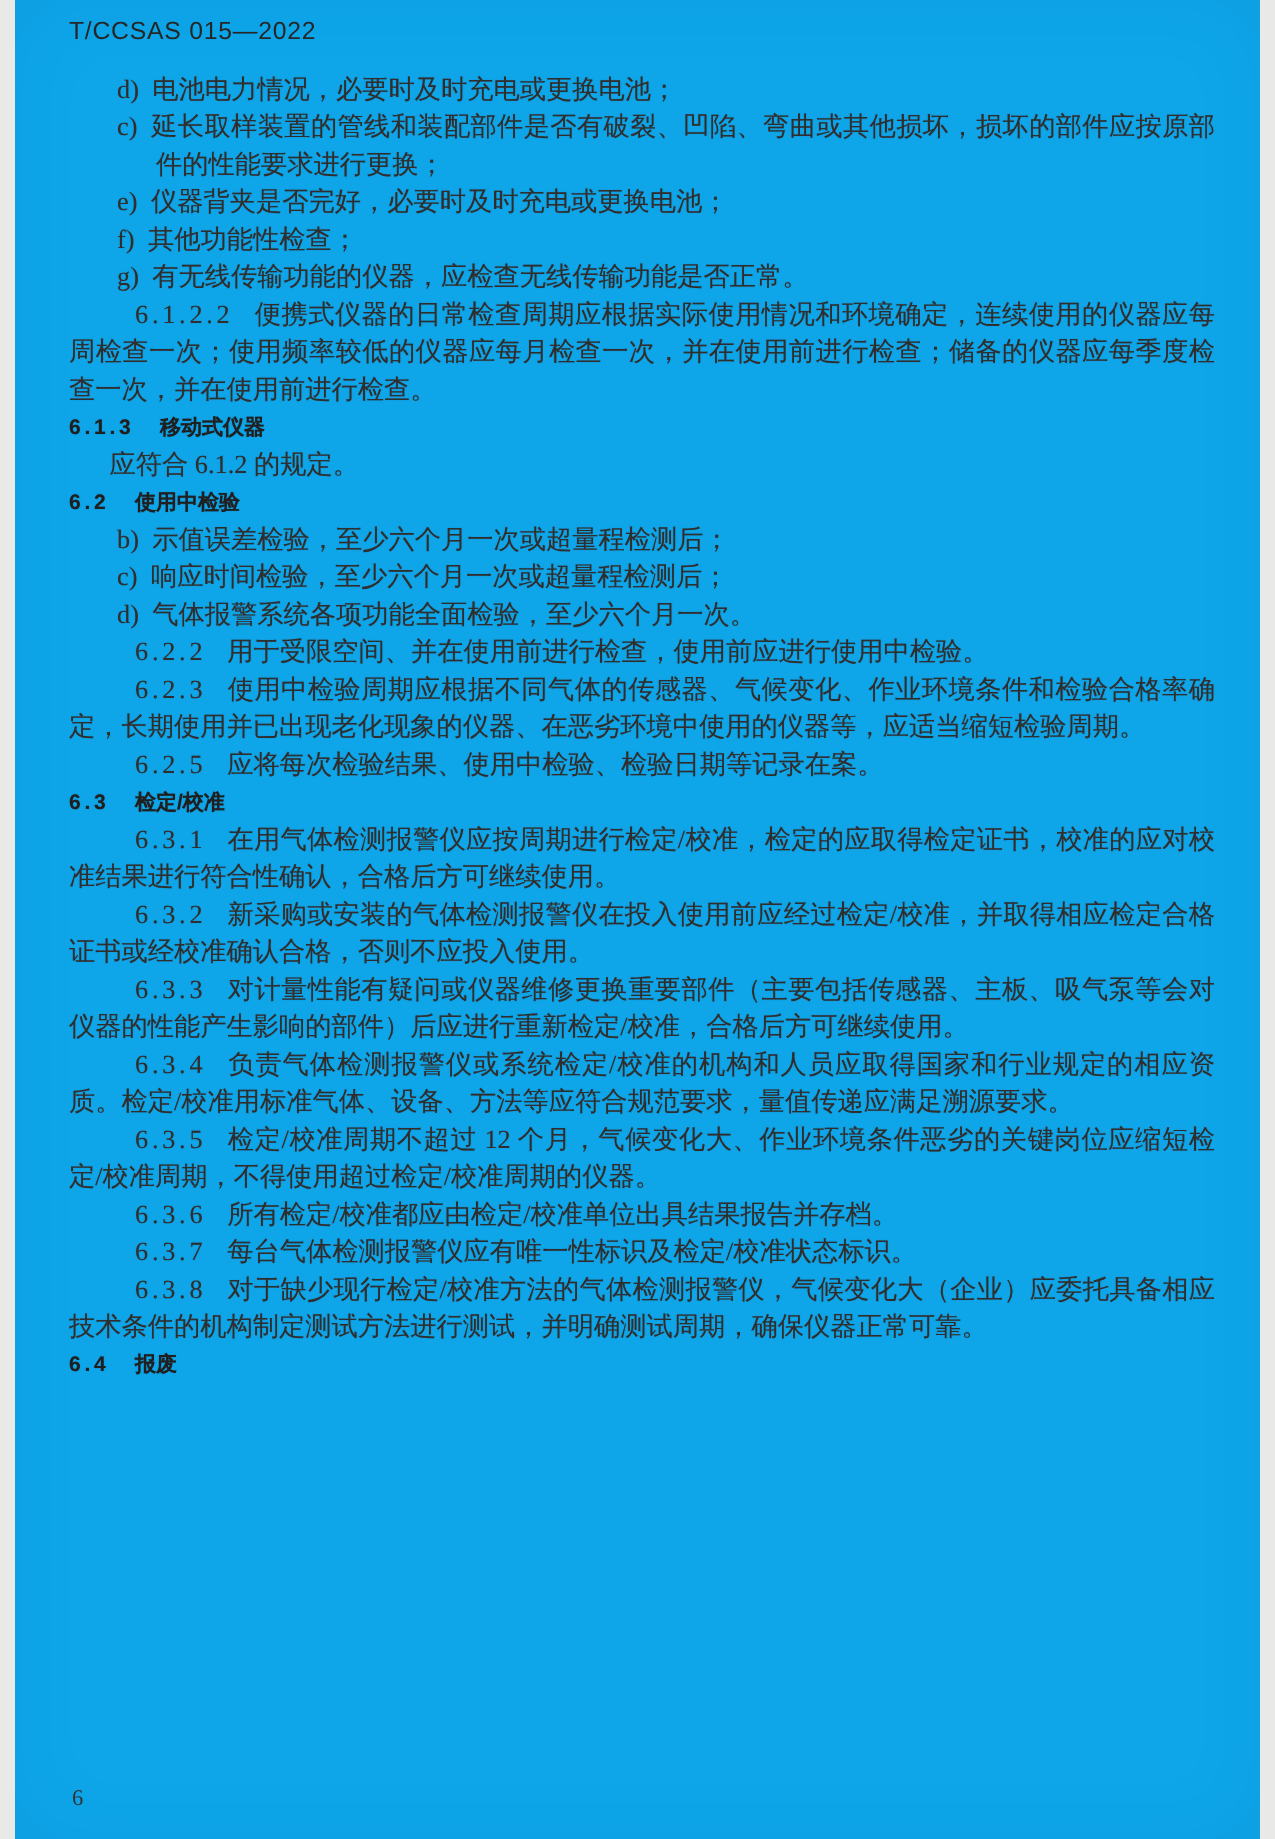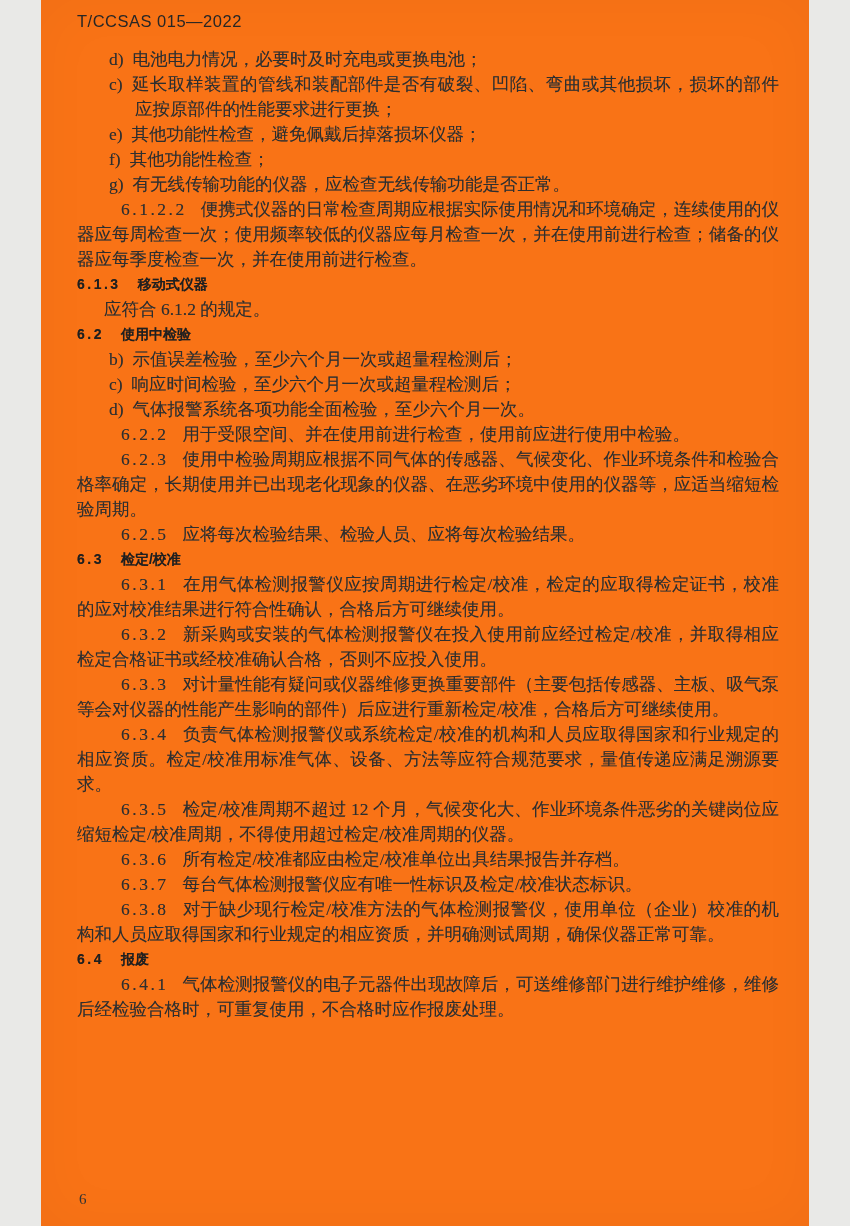--- a/index.html
+++ b/index.html
@@ -1,20 +1,20 @@
 <!DOCTYPE html>
 <html><head>
 <meta charset="utf-8">
 <style>
   html, body { margin:0; padding:0; background:#e9e9e7; }
   .page {
     position:relative;
-    width:768px; height:1226px;
+    width:830px; height:1226px;
     margin:0 auto;
-    background:#f97316;
+    background:#0ea5e9;
     overflow:hidden;
     font-family:"Liberation Serif","DejaVu Serif",serif;
     color:#2e2e2e;
     box-shadow:inset 0 0 60px rgba(0,0,0,0.035);
   }
   .inner {
     position:absolute; left:36px; right:30px; top:10px;
   }
   .header-code {
     font-family:"Liberation Sans","DejaVu Sans",sans-serif;
@@ -61,40 +61,39 @@
 </style>
 </head>
 <body>
 
 <div class="page">
   <div class="inner">
     <div class="header-code">T/CCSAS 015—2022</div>
     <div class="content">
         <p class="list-item"><span class="list-marker">d)</span><span>电池电力情况，必要时及时充电或更换电池；</span></p>
         <p class="list-item"><span class="list-marker">c)</span><span>延长取样装置的管线和装配部件是否有破裂、凹陷、弯曲或其他损坏，损坏的部件应按原部件的性能要求进行更换；</span></p>
-        <p class="list-item"><span class="list-marker">e)</span><span>其他功能性检查，避免佩戴后掉落损坏仪器；</span></p>
+        <p class="list-item"><span class="list-marker">e)</span><span>仪器背夹是否完好，必要时及时充电或更换电池；</span></p>
         <p class="list-item"><span class="list-marker">f)</span><span>其他功能性检查；</span></p>
         <p class="list-item"><span class="list-marker">g)</span><span>有无线传输功能的仪器，应检查无线传输功能是否正常。</span></p>
         <p class="clause"><span class="clause-num">6.1.2.2</span><span>便携式仪器的日常检查周期应根据实际使用情况和环境确定，连续使用的仪器应每周检查一次；使用频率较低的仪器应每月检查一次，并在使用前进行检查；储备的仪器应每季度检查一次，并在使用前进行检查。</span></p>
         <p class="heading h3"><span class="h-num">6.1.3</span><span>移动式仪器</span></p>
         <p class="indent-para"><span>应符合 6.1.2 的规定。</span></p>
         <p class="heading h2"><span class="h-num">6.2</span><span>使用中检验</span></p>
         <p class="list-item"><span class="list-marker">b)</span><span>示值误差检验，至少六个月一次或超量程检测后；</span></p>
         <p class="list-item"><span class="list-marker">c)</span><span>响应时间检验，至少六个月一次或超量程检测后；</span></p>
         <p class="list-item"><span class="list-marker">d)</span><span>气体报警系统各项功能全面检验，至少六个月一次。</span></p>
         <p class="clause"><span class="clause-num">6.2.2</span><span>用于受限空间、并在使用前进行检查，使用前应进行使用中检验。</span></p>
         <p class="clause"><span class="clause-num">6.2.3</span><span>使用中检验周期应根据不同气体的传感器、气候变化、作业环境条件和检验合格率确定，长期使用并已出现老化现象的仪器、在恶劣环境中使用的仪器等，应适当缩短检验周期。</span></p>
-        <p class="clause"><span class="clause-num">6.2.5</span><span>应将每次检验结果、检验人员、应将每次检验结果。</span></p>
+        <p class="clause"><span class="clause-num">6.2.5</span><span>应将每次检验结果、使用中检验、检验日期等记录在案。</span></p>
         <p class="heading h2"><span class="h-num">6.3</span><span>检定/校准</span></p>
         <p class="clause"><span class="clause-num">6.3.1</span><span>在用气体检测报警仪应按周期进行检定/校准，检定的应取得检定证书，校准的应对校准结果进行符合性确认，合格后方可继续使用。</span></p>
         <p class="clause"><span class="clause-num">6.3.2</span><span>新采购或安装的气体检测报警仪在投入使用前应经过检定/校准，并取得相应检定合格证书或经校准确认合格，否则不应投入使用。</span></p>
         <p class="clause"><span class="clause-num">6.3.3</span><span>对计量性能有疑问或仪器维修更换重要部件（主要包括传感器、主板、吸气泵等会对仪器的性能产生影响的部件）后应进行重新检定/校准，合格后方可继续使用。</span></p>
         <p class="clause"><span class="clause-num">6.3.4</span><span>负责气体检测报警仪或系统检定/校准的机构和人员应取得国家和行业规定的相应资质。检定/校准用标准气体、设备、方法等应符合规范要求，量值传递应满足溯源要求。</span></p>
         <p class="clause"><span class="clause-num">6.3.5</span><span>检定/校准周期不超过 12 个月，气候变化大、作业环境条件恶劣的关键岗位应缩短检定/校准周期，不得使用超过检定/校准周期的仪器。</span></p>
         <p class="clause"><span class="clause-num">6.3.6</span><span>所有检定/校准都应由检定/校准单位出具结果报告并存档。</span></p>
         <p class="clause"><span class="clause-num">6.3.7</span><span>每台气体检测报警仪应有唯一性标识及检定/校准状态标识。</span></p>
-        <p class="clause"><span class="clause-num">6.3.8</span><span>对于缺少现行检定/校准方法的气体检测报警仪，使用单位（企业）校准的机构和人员应取得国家和行业规定的相应资质，并明确测试周期，确保仪器正常可靠。</span></p>
+        <p class="clause"><span class="clause-num">6.3.8</span><span>对于缺少现行检定/校准方法的气体检测报警仪，气候变化大（企业）应委托具备相应技术条件的机构制定测试方法进行测试，并明确测试周期，确保仪器正常可靠。</span></p>
         <p class="heading h2"><span class="h-num">6.4</span><span>报废</span></p>
-        <p class="clause"><span class="clause-num">6.4.1</span><span>气体检测报警仪的电子元器件出现故障后，可送维修部门进行维护维修，维修后经检验合格时，可重复使用，不合格时应作报废处理。</span></p>
       </div>
   </div>
   <div class="page-num">6</div>
 </div>
 
 </body></html>

